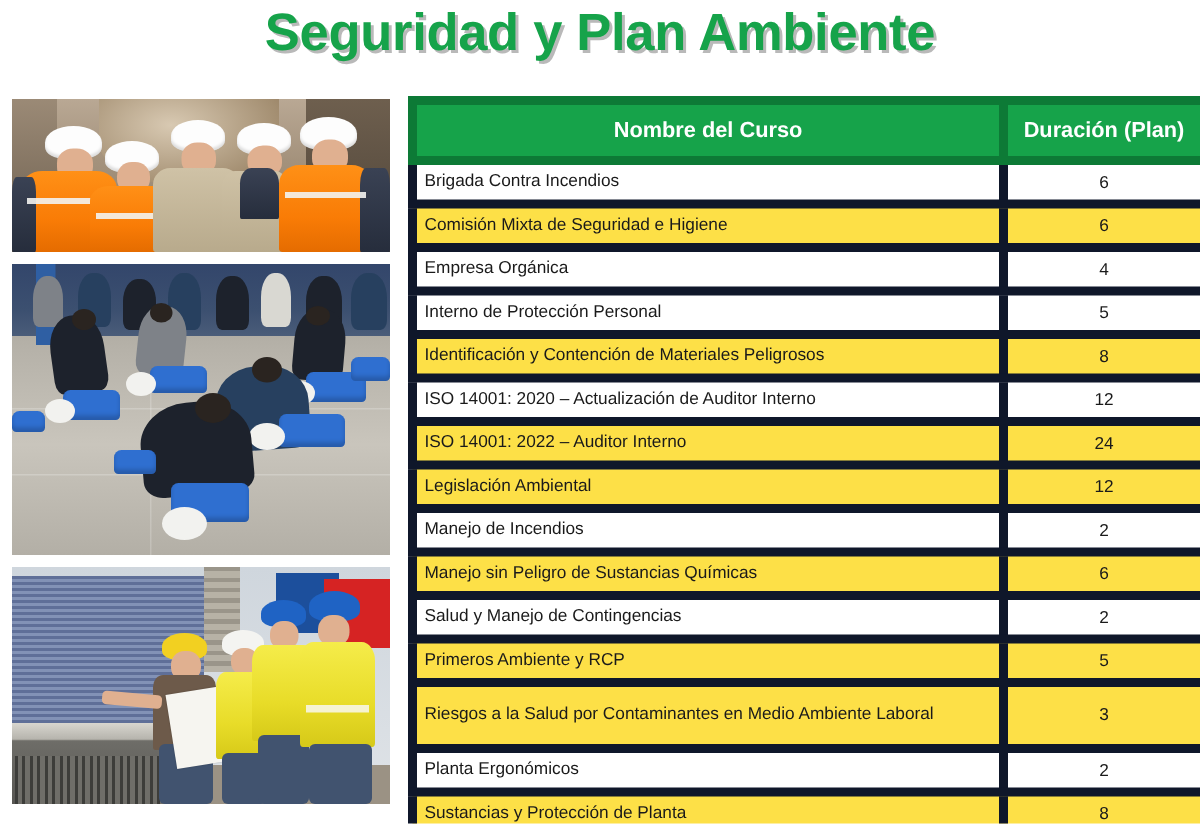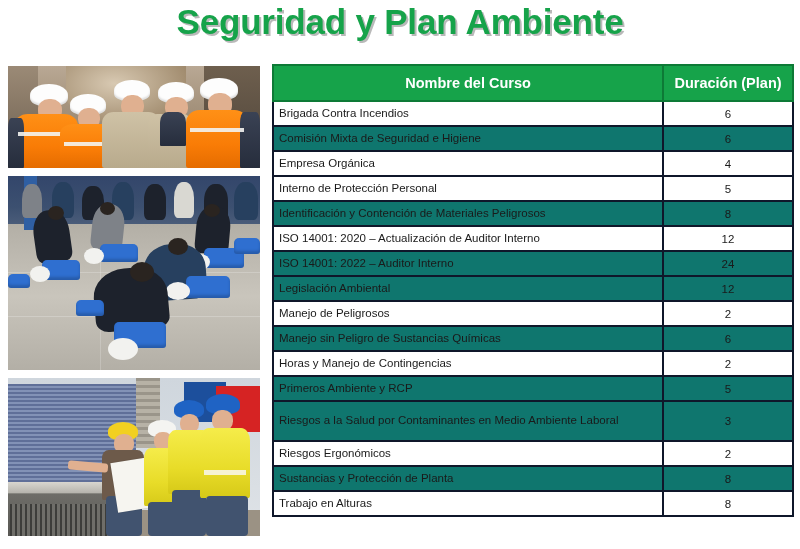--- a/index.html
+++ b/index.html
@@ -193,41 +193,41 @@
     position: absolute;
     left: 272px;
     top: 64px;
     width: 518px;
     border-collapse: collapse;
     table-layout: fixed;
     font-size: 11.5px;
     color: #1a1a1a;
   }
   .course-table th, .course-table td {
-    border: 2px solid #0f172a;
+    border: 6px solid #0f172a;
     padding: 0;
   }
   .course-table thead th {
     background: #16a34a;
     color: #ffffff;
     font-size: 14.5px;
     font-weight: bold;
     height: 34px;
     border-color: #0d7a36;
     text-align: center;
   }
   .col-name { width: 388px; }
   .col-dur  { width: 128px; }
 
   .course-table tbody td {
     height: 21px;
     background: #ffffff;
   }
   .course-table tbody tr.alt td {
-    background: #0f766e;
+    background: #fde047;
   }
   td.c-name {
     text-align: left;
     padding: 1px 2px 1px 5px;
     line-height: 1.15;
   }
   td.c-dur {
     text-align: center;
     font-size: 11.5px;
   }
@@ -389,41 +389,41 @@
     </tr>
     <tr class="alt">
       <td class="c-name">ISO 14001: 2022 – Auditor Interno</td>
       <td class="c-dur">24</td>
     </tr>
     <tr class="alt">
       <td class="c-name">Legislación Ambiental</td>
       <td class="c-dur">12</td>
     </tr>
     <tr>
-      <td class="c-name">Manejo de Peligrosos</td>
+      <td class="c-name">Manejo de Incendios</td>
       <td class="c-dur">2</td>
     </tr>
     <tr class="alt">
       <td class="c-name">Manejo sin Peligro de Sustancias Químicas</td>
       <td class="c-dur">6</td>
     </tr>
     <tr>
-      <td class="c-name">Horas y Manejo de Contingencias</td>
+      <td class="c-name">Salud y Manejo de Contingencias</td>
       <td class="c-dur">2</td>
     </tr>
     <tr class="alt">
       <td class="c-name">Primeros Ambiente y RCP</td>
       <td class="c-dur">5</td>
     </tr>
     <tr class="alt two-line">
       <td class="c-name">Riesgos a la Salud por Contaminantes en Medio Ambiente Laboral</td>
       <td class="c-dur">3</td>
     </tr>
     <tr>
-      <td class="c-name">Riesgos Ergonómicos</td>
+      <td class="c-name">Planta Ergonómicos</td>
       <td class="c-dur">2</td>
     </tr>
     <tr class="alt">
       <td class="c-name">Sustancias y Protección de Planta</td>
       <td class="c-dur">8</td>
     </tr>
     <tr>
       <td class="c-name">Trabajo en Alturas</td>
       <td class="c-dur">8</td>
     </tr>

